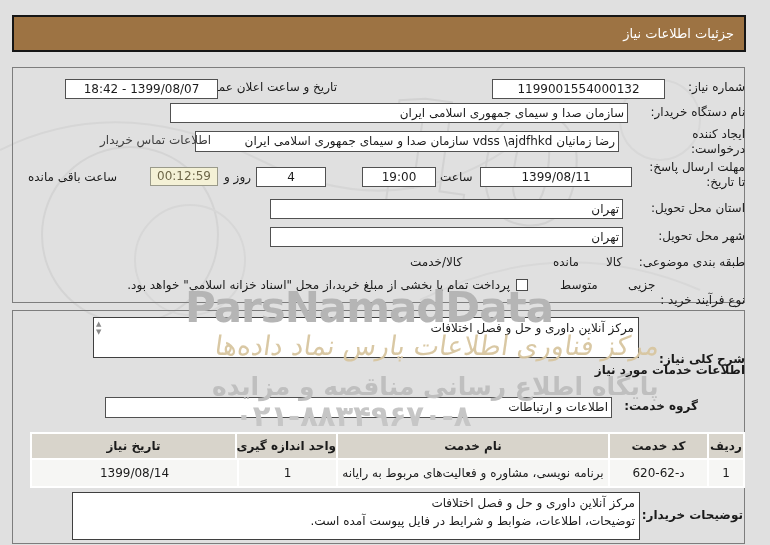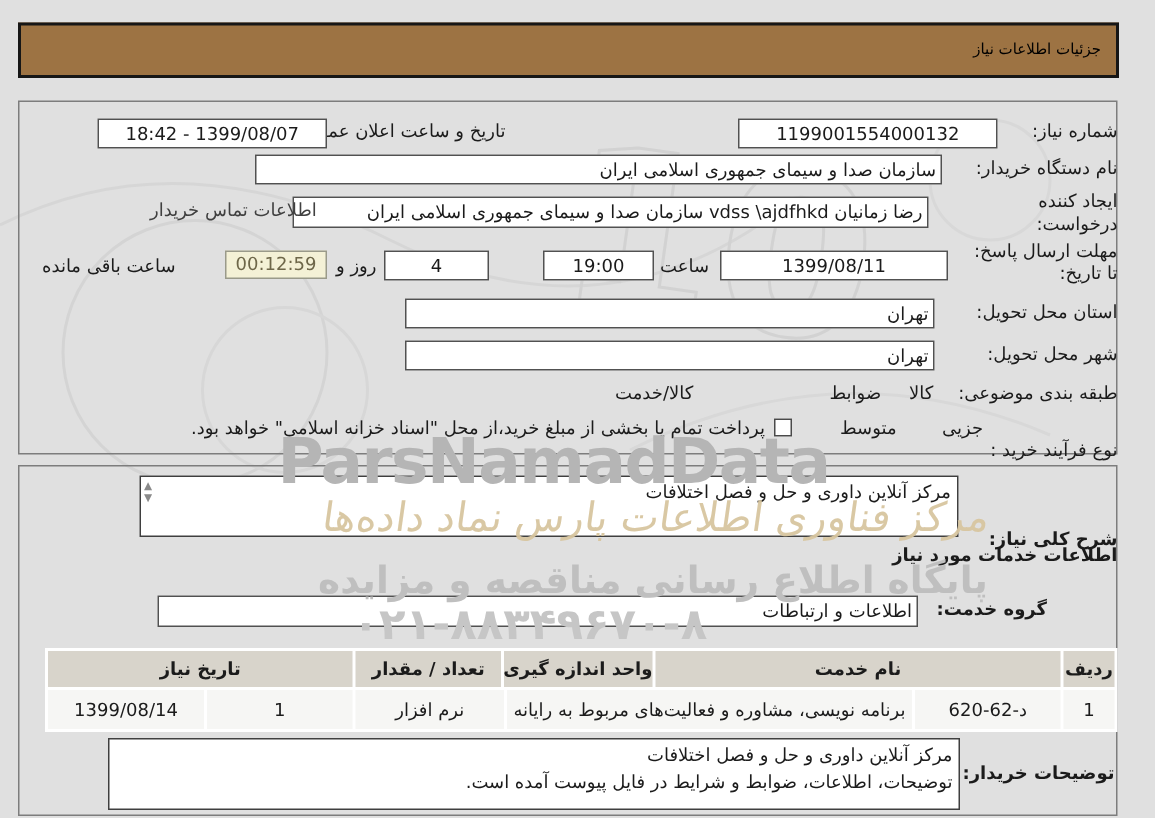--- a/index.html
+++ b/index.html
@@ -8,21 +8,21 @@
     position:relative; overflow:hidden;
     background:#e0e0e0;
     font-family:"DejaVu Sans", sans-serif;
     font-size:12px; color:#1b1b1b;
     direction:rtl;
   }
   .abs { position:absolute; }
   .topbar {
     left:12px; top:15px; width:734px; height:37px;
     background:#9d7343; border:2px solid #161616;
-    color:#000000; line-height:33px; padding-right:10px; font-size:10px;
+    color:#ffffff; line-height:33px; padding-right:10px; font-size:13px;
   }
   .panel {
     left:12px; background:transparent;
     border:1px solid #7d7d7d; width:733px;
   }
   .panel1 { top:67px; height:236px; }
   .panel2 { top:310px; height:234px; }
   .lbl { white-space:nowrap; }
   .lbl2 { line-height:15px; text-align:right; }
   .b { font-weight:bold; }
@@ -103,21 +103,21 @@
 
 <div class="abs lbl" style="right:25px; top:201px;">استان محل تحویل:</div>
 <div class="abs inp rt" style="left:270px; top:199px; width:353px;">تهران</div>
 <div class="abs lbl" style="right:25px; top:229px;">شهر محل تحویل:</div>
 <div class="abs inp rt" style="left:270px; top:227px; width:353px;">تهران</div>
 
 <div class="abs lbl" style="right:25px; top:255px;">طبقه بندی موضوعی:</div>
 
 <div class="abs lbl" style="left:606px; top:255px;">کالا</div>
 
-<div class="abs lbl" style="left:553px; top:255px;">ضوابط</div>
+<div class="abs lbl" style="left:553px; top:255px;">مانده</div>
 
 <div class="abs lbl" style="left:410px; top:255px;">کالا/خدمت</div>
 
 <div class="abs lbl" style="right:25px; top:293px;">نوع فرآیند خرید :</div>
 
 <div class="abs lbl" style="left:628px; top:278px;">جزیی</div>
 
 <div class="abs lbl" style="left:560px; top:278px;">متوسط</div>
 <span class="abs checkbox" style="left:516px; top:279px;"></span>
 <div class="abs lbl" style="left:80px; top:278px; width:430px; text-align:right;">پرداخت تمام یا بخشی از مبلغ خرید،از محل "اسناد خزانه اسلامی" خواهد بود.</div>
@@ -132,30 +132,29 @@
 </div>
 
 <div class="abs lbl b" style="right:25px; top:363px;">اطلاعات خدمات مورد نیاز</div>
 
 <div class="abs lbl b" style="right:72px; top:399px;">گروه خدمت:</div>
 <div class="abs inp rt" style="left:105px; top:397px; width:507px; height:21px;">اطلاعات و ارتباطات</div>
 
 <div class="abs gtable">
   <div class="trow">
     <div class="th c0">ردیف</div>
+    <div class="th c1">کد خدمت</div>
     <div class="th c2">نام خدمت</div>
     <div class="th c3">واحد اندازه گیری</div>
-    <div class="th c4">تعداد / مقدار</div>
     <div class="th c5">تاریخ نیاز</div>
   </div>
   <div class="trow">
     <div class="td c0">1</div>
     <div class="td c1">د-62-620</div>
     <div class="td c2">برنامه نویسی، مشاوره و فعالیت‌های مربوط به رایانه</div>
-    <div class="td c3">نرم افزار</div>
     <div class="td c4">1</div>
     <div class="td c5">1399/08/14</div>
   </div>
 </div>
 
 <div class="abs lbl b" style="right:27px; top:508px;">توضیحات خریدار:</div>
 <div class="abs textbox" style="left:72px; top:492px; width:568px; height:48px;">
   <div class="tbox-text">مرکز آنلاین داوری و حل و فصل اختلافات</div>
   <div class="tbox-text" style="padding-top:0;">توضیحات، اطلاعات، ضوابط و شرایط در فایل پیوست آمده است.</div>
 </div>

